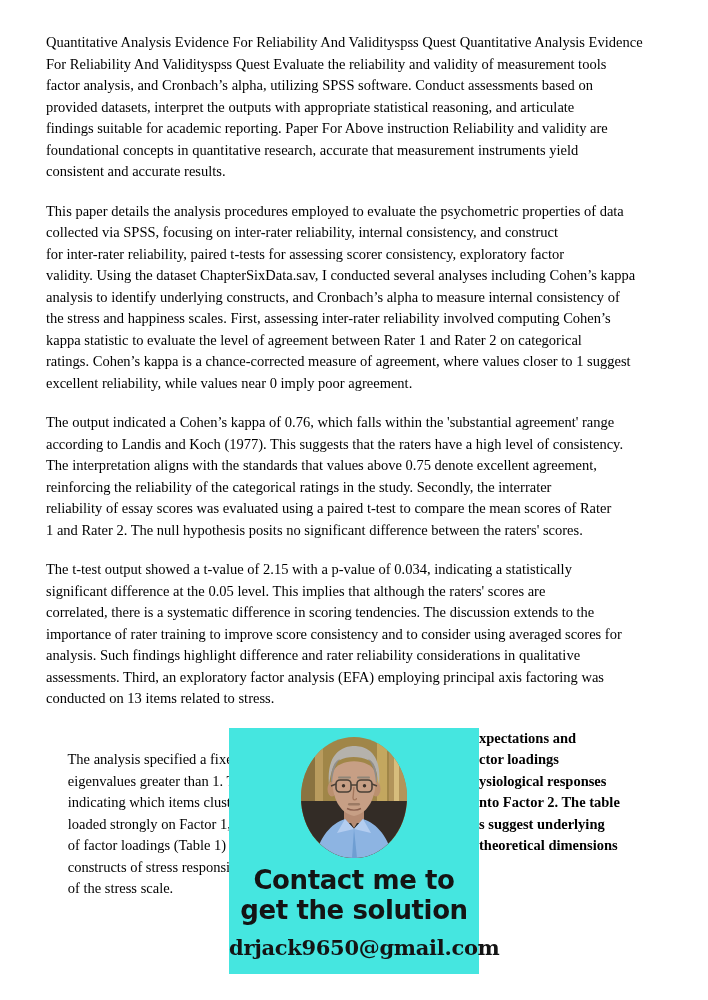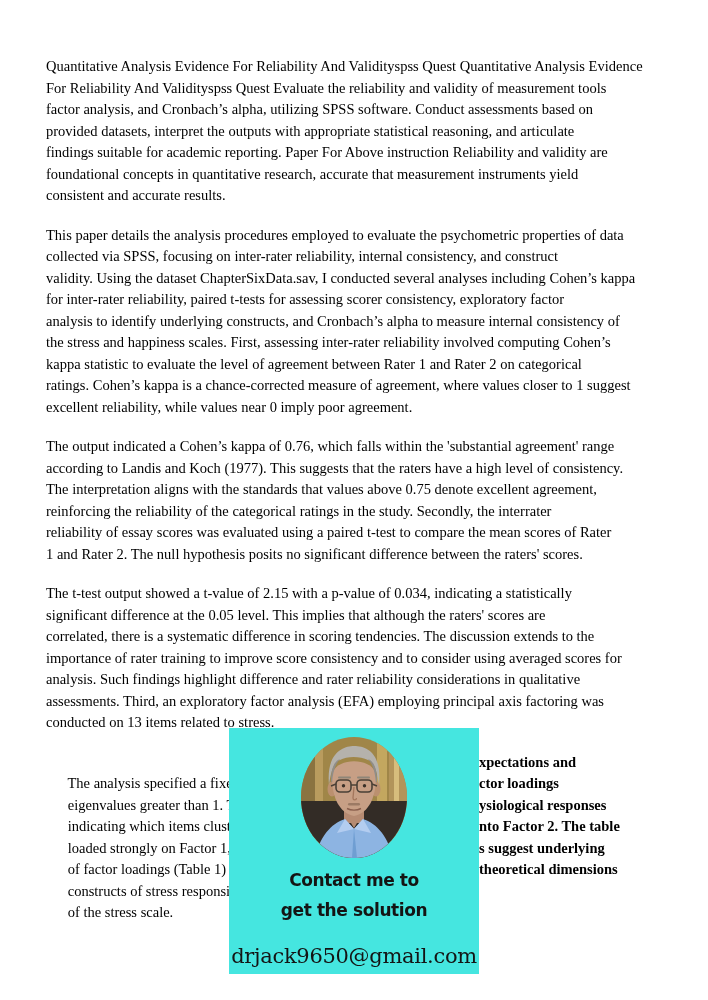--- a/index.html
+++ b/index.html
@@ -11,69 +11,69 @@
   html,body{margin:0;padding:0;}
   body{
     width:708px;height:1000px;
     background:var(--page-bg);
     position:relative;
     overflow:hidden;
     font-family:"Liberation Serif","DejaVu Serif",serif;
   }
   .doc{
     position:absolute;left:46px;top:32px;width:640px;
-    font-size:14.5px;line-height:21.5px;color:var(--doc-text);margin-top:24px;
+    font-size:14.5px;line-height:21.5px;color:var(--doc-text);
   }
   .para{margin:0 0 18px 0;}
   .tline{height:21.5px;white-space:pre;}
   .sline{position:relative;height:21.5px;white-space:pre;}
   .sline .rfrag{position:absolute;left:433px;top:0;font-weight:bold;}
   .overlay{
     position:absolute;left:229px;top:728px;width:250px;height:246px;
     background:var(--overlay-bg);
     z-index:5;text-align:center;
   }
   .photo{
     width:106px;height:121px;margin:9px auto 0;
     border-radius:50%;overflow:hidden;
   }
   .photo svg{display:block;width:106px;height:121px;}
   .contact{
     margin-top:7px;
     font-family:"DejaVu Sans","Liberation Sans",sans-serif;
-    font-weight:bold;font-size:17px;line-height:30px;
+    font-weight:bold;font-size:26px;line-height:30px;
     letter-spacing:-0.4px;
     color:var(--overlay-text);
   }
   .email{
-    margin-top:18px;
+    margin-top:10px;
     font-family:"DejaVu Serif","Liberation Serif",serif;
-    font-weight:normal;font-size:21px;line-height:26px;
+    font-weight:bold;font-size:21px;line-height:26px;
     letter-spacing:-0.3px;
     color:var(--overlay-text);
   }
 </style>
 </head>
 <body>
 
 <div class="doc">
   <div class="para">
       <div class="tline">Quantitative Analysis Evidence For Reliability And Validityspss Quest Quantitative Analysis Evidence</div>
       <div class="tline">For Reliability And Validityspss Quest Evaluate the reliability and validity of measurement tools</div>
       <div class="tline">factor analysis, and Cronbach’s alpha, utilizing SPSS software. Conduct assessments based on</div>
       <div class="tline">provided datasets, interpret the outputs with appropriate statistical reasoning, and articulate</div>
       <div class="tline">findings suitable for academic reporting. Paper For Above instruction Reliability and validity are</div>
       <div class="tline">foundational concepts in quantitative research, accurate that measurement instruments yield</div>
       <div class="tline">consistent and accurate results.</div>
     </div>
   <div class="para">
       <div class="tline">This paper details the analysis procedures employed to evaluate the psychometric properties of data</div>
       <div class="tline">collected via SPSS, focusing on inter-rater reliability, internal consistency, and construct</div>
+      <div class="tline">for inter-rater reliability, paired t-tests for assessing scorer consistency, exploratory factor</div>
       <div class="tline">validity. Using the dataset ChapterSixData.sav, I conducted several analyses including Cohen’s kappa</div>
-      <div class="tline">for inter-rater reliability, paired t-tests for assessing scorer consistency, exploratory factor</div>
       <div class="tline">analysis to identify underlying constructs, and Cronbach’s alpha to measure internal consistency of</div>
       <div class="tline">the stress and happiness scales. First, assessing inter-rater reliability involved computing Cohen’s</div>
       <div class="tline">kappa statistic to evaluate the level of agreement between Rater 1 and Rater 2 on categorical</div>
       <div class="tline">ratings. Cohen’s kappa is a chance-corrected measure of agreement, where values closer to 1 suggest</div>
       <div class="tline">excellent reliability, while values near 0 imply poor agreement.</div>
     </div>
   <div class="para">
       <div class="tline">The output indicated a Cohen’s kappa of 0.76, which falls within the 'substantial agreement' range</div>
       <div class="tline">according to Landis and Koch (1977). This suggests that the raters have a high level of consistency.</div>
       <div class="tline">The interpretation aligns with the standards that values above 0.75 denote excellent agreement,</div>

